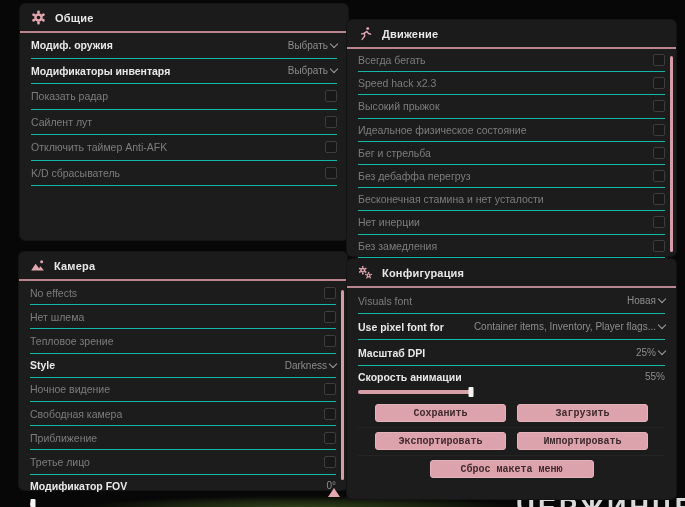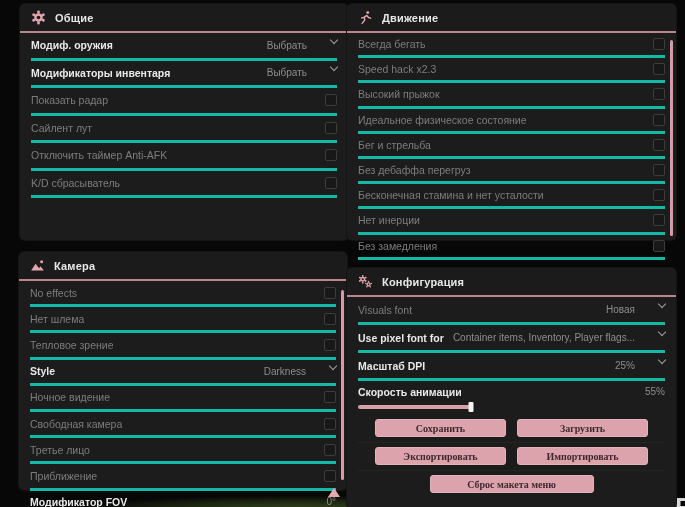--- a/index.html
+++ b/index.html
@@ -16,52 +16,52 @@
   .watermark{
     position:absolute;left:516px;top:493px;
     font-size:27px;font-weight:bold;letter-spacing:3px;color:#d9d9d9;
     white-space:nowrap;
   }
   .panel{
     position:absolute;background:#1c1c1c;border-radius:5px;
     box-shadow:0 0 0 1px #141414;
   }
   #p-general{left:20px;top:4px;width:328px;height:236px}
-  #p-movement{left:347px;top:4px;width:329px;height:236px}
+  #p-movement{left:347px;top:20px;width:329px;height:236px}
   #p-camera{left:19px;top:252px;width:328px;height:238px}
-  #p-config{left:347px;top:268px;width:329px;height:240px}
+  #p-config{left:347px;top:259px;width:329px;height:240px}
 
   .phead{
     height:27px;display:flex;align-items:center;gap:9px;padding:0 11px;
     border-bottom:2px solid #b9868f;border-radius:5px 5px 0 0;background:#1b1b1b;
   }
   .phead .ptitle{color:#e8e8e8;font-size:11px;font-weight:bold;letter-spacing:.2px}
   .picon{width:15px;height:15px;display:inline-flex;align-items:center;justify-content:center}
   .picon svg{display:block}
 
   .rows{padding:0 11px;position:relative}
   .row{
     display:flex;align-items:center;justify-content:space-between;
-    border-bottom:3px solid #14b8a6;position:relative;
+    border-bottom:1px solid #14b8a6;position:relative;
   }
   #p-general .row{height:24.5px}
   #p-movement .row{height:22.2px}
   #p-camera .row{height:23.2px}
   #p-camera .row.slider{height:28px;align-items:flex-start;padding-top:5px}
   #p-config .row{height:25px}
   #p-config .row.slider{height:27px;align-items:flex-start;padding-top:5px;border-bottom:none}
 
   .lab{color:#7d7d7d;font-size:10.5px}
   .row.emph .lab{color:#e9e9e9;font-weight:bold}
 
   .cb{
     width:10px;height:10px;border:1px solid #3d3d3d;border-radius:2px;
     background:#181818;flex:0 0 auto;
   }
-  .dd{display:inline-flex;gap:24px;cursor:default}
+  .dd{display:inline-flex;align-items:center;gap:3px;cursor:default}
   .ddv{color:#8d8d8d;font-size:10px;max-width:210px;white-space:nowrap;overflow:hidden;text-overflow:ellipsis}
   .chev{
     width:5px;height:5px;border-right:1.5px solid #a0a0a0;border-bottom:1.5px solid #a0a0a0;
     transform:rotate(45deg);margin-top:-3px;flex:0 0 auto;
   }
   .val{color:#8d8d8d;font-size:10px}
 
   .track{position:absolute;height:4px;border-radius:2px}
   #p-config .track{left:0;bottom:4px;width:205px}
   #p-camera .track{left:0;bottom:2px;width:304px}
@@ -69,21 +69,21 @@
   .thumb{
     position:absolute;top:-3px;width:5px;height:10px;background:#f4f4f4;
     border-radius:1px;transform:translateX(-50%);
   }
 
   .btns{padding:2px 11px 0 11px}
   .btnrow{display:flex;justify-content:center;gap:11px;padding:4px 0 5px 0;border-bottom:1px solid #242424}
   .btnrow:last-child{border-bottom:none}
   .pbtn{
     background:#dca3ac;border:1px solid #e4b2ba;border-radius:3px;
-    color:#3f292d;font-weight:bold;font-size:10px;font-family:Liberation Serif, serif;
+    color:#3f292d;font-weight:bold;font-size:10px;font-family:Liberation Mono, monospace;
     height:18px;width:131px;line-height:15px;padding:0;cursor:default;
   }
   .btnrow.wide .pbtn{width:164px}
 
   .sb{position:absolute;width:3px;background:#d49ca6;border-radius:2px}
   #p-movement .sb{right:3px;top:36px;bottom:4px}
   #p-camera .sb{right:3px;top:38px;bottom:10px}
 
   .cursor{
     position:absolute;left:328px;top:488px;width:0;height:0;
@@ -233,25 +233,25 @@
       </div>
       <div class="row checkbox">
         <span class="lab">Ночное видение</span>
         <span class="cb"></span>
       </div>
       <div class="row checkbox">
         <span class="lab">Свободная камера</span>
         <span class="cb"></span>
       </div>
       <div class="row checkbox">
+        <span class="lab">Приближение</span>
+        <span class="cb"></span>
+      </div>
+      <div class="row checkbox">
         <span class="lab">Третье лицо</span>
-        <span class="cb"></span>
-      </div>
-      <div class="row checkbox">
-        <span class="lab">Приближение</span>
         <span class="cb"></span>
       </div>
       <div class="row slider emph">
         <span class="lab">Модификатор FOV</span>
         <span class="val">0°</span>
         <div class="track">
           <div class="fill" style="width: 1%;"></div>
           <span class="thumb" style="left: 1%;"></span>
         </div>
       </div>

